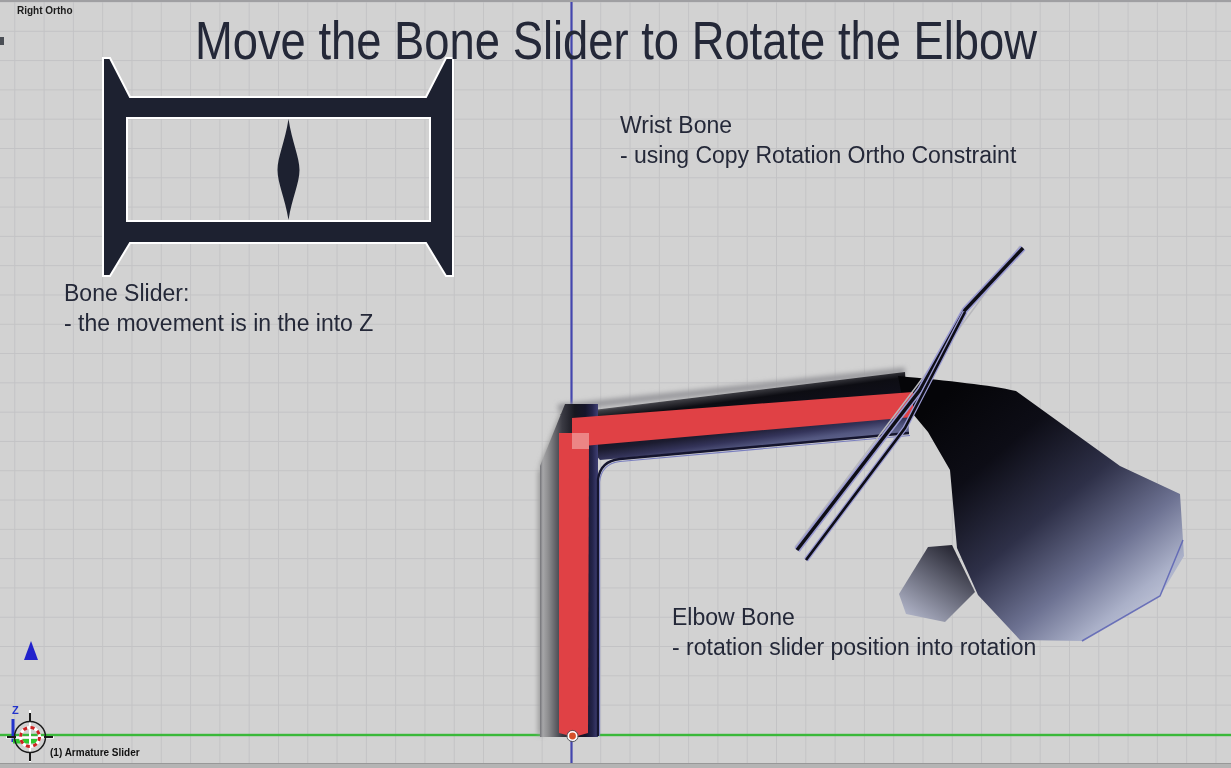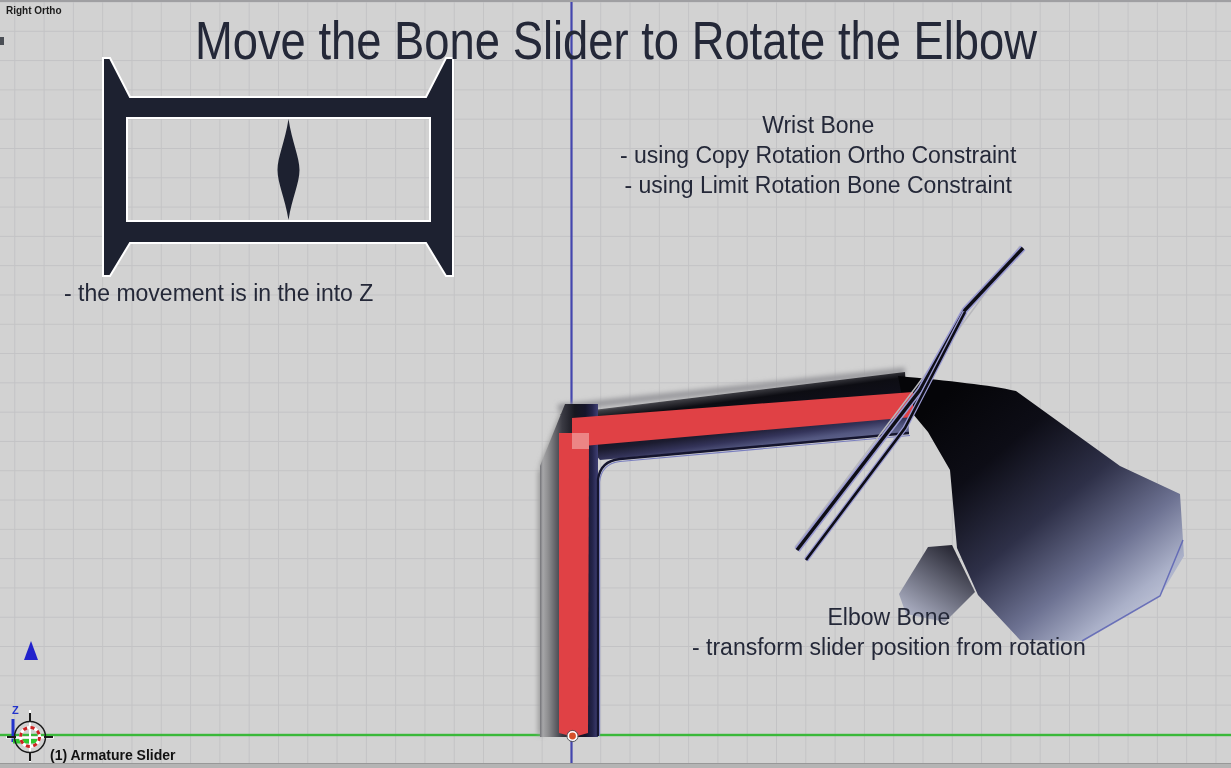--- a/index.html
+++ b/index.html
@@ -12,34 +12,34 @@
       linear-gradient(to right, #c3c3c5 1px, transparent 1px),
       linear-gradient(to bottom, #c3c3c5 1px, transparent 1px);
     background-size:29.3px 29.3px;
     background-position:14.3px 1.5px;
     font-family:"Liberation Sans", sans-serif;
     color:#242838;
   }
   .top-strip{position:absolute;left:0;top:0;width:100%;height:2px;background:#9f9fa2;}
   .bottom-strip{position:absolute;left:0;bottom:0;width:100%;height:4px;background:#b4b4b4;border-top:1px solid #989898;}
   .left-notch{position:absolute;left:0;top:37px;width:4px;height:8px;background:#4a4e55;}
-  .view-label{position:absolute;left:6px;top:5px;font-size:10px;font-weight:700;color:#1c1c1c;white-space:nowrap;}
-  .object-label{position:absolute;left:50px;top:747px;font-size:14px;font-weight:700;color:#111;white-space:nowrap;}
+  .view-label{position:absolute;left:17px;top:5px;font-size:10px;font-weight:700;color:#1c1c1c;white-space:nowrap;}
+  .object-label{position:absolute;left:50px;top:747px;font-size:10px;font-weight:700;color:#111;white-space:nowrap;}
   .title{
     position:absolute;left:50%;top:12px;
     font-size:54px;line-height:1.05;white-space:nowrap;
     transform:translateX(-50%) scaleX(0.84);
     transform-origin:center top;
     color:#242838;
   }
-  .note{position:absolute;font-size:23px;line-height:30px;color:#242838;text-align:center;}
+  .note{position:absolute;font-size:23px;line-height:30px;color:#242838;}
   .note div{white-space:nowrap;}
   .note-wrist{left:620px;top:110px;}
   .note-slider{left:64px;top:278px;}
-  .note-elbow{left:672px;top:602px;margin-left:20px;}
+  .note-elbow{left:672px;top:602px;}
   .axis-z-label{position:absolute;left:12px;top:704px;font-size:11px;font-weight:700;color:#2233cc;}
   svg.scene{position:absolute;left:0;top:0;}
 </style>
 </head>
 <body>
 
 <div class="viewport">
 
   <svg class="scene" width="1231" height="768" viewBox="0 0 1231 768">
     <defs>
@@ -141,28 +141,28 @@
   <div class="top-strip"></div>
   <div class="bottom-strip"></div>
   <div class="left-notch"></div>
 
   <div class="view-label">Right Ortho</div>
   <div class="title">Move the Bone Slider to Rotate the Elbow</div>
 
   <div class="note note-wrist">
     <div>Wrist Bone</div>
     <div>- using Copy Rotation Ortho Constraint</div>
-    <div>- using Limit Rotation Bone Constraint</div>
   </div>
 
   <div class="note note-slider">
+    <div>Bone Slider:</div>
     <div>- the movement is in the into Z</div>
   </div>
 
   <div class="note note-elbow">
     <div>Elbow Bone</div>
-    <div>- transform slider position from rotation</div>
+    <div>- rotation slider position into rotation</div>
   </div>
 
   <div class="axis-z-label">Z</div>
   <div class="object-label">(1) Armature Slider</div>
 
 </div>
 
 </body></html>

